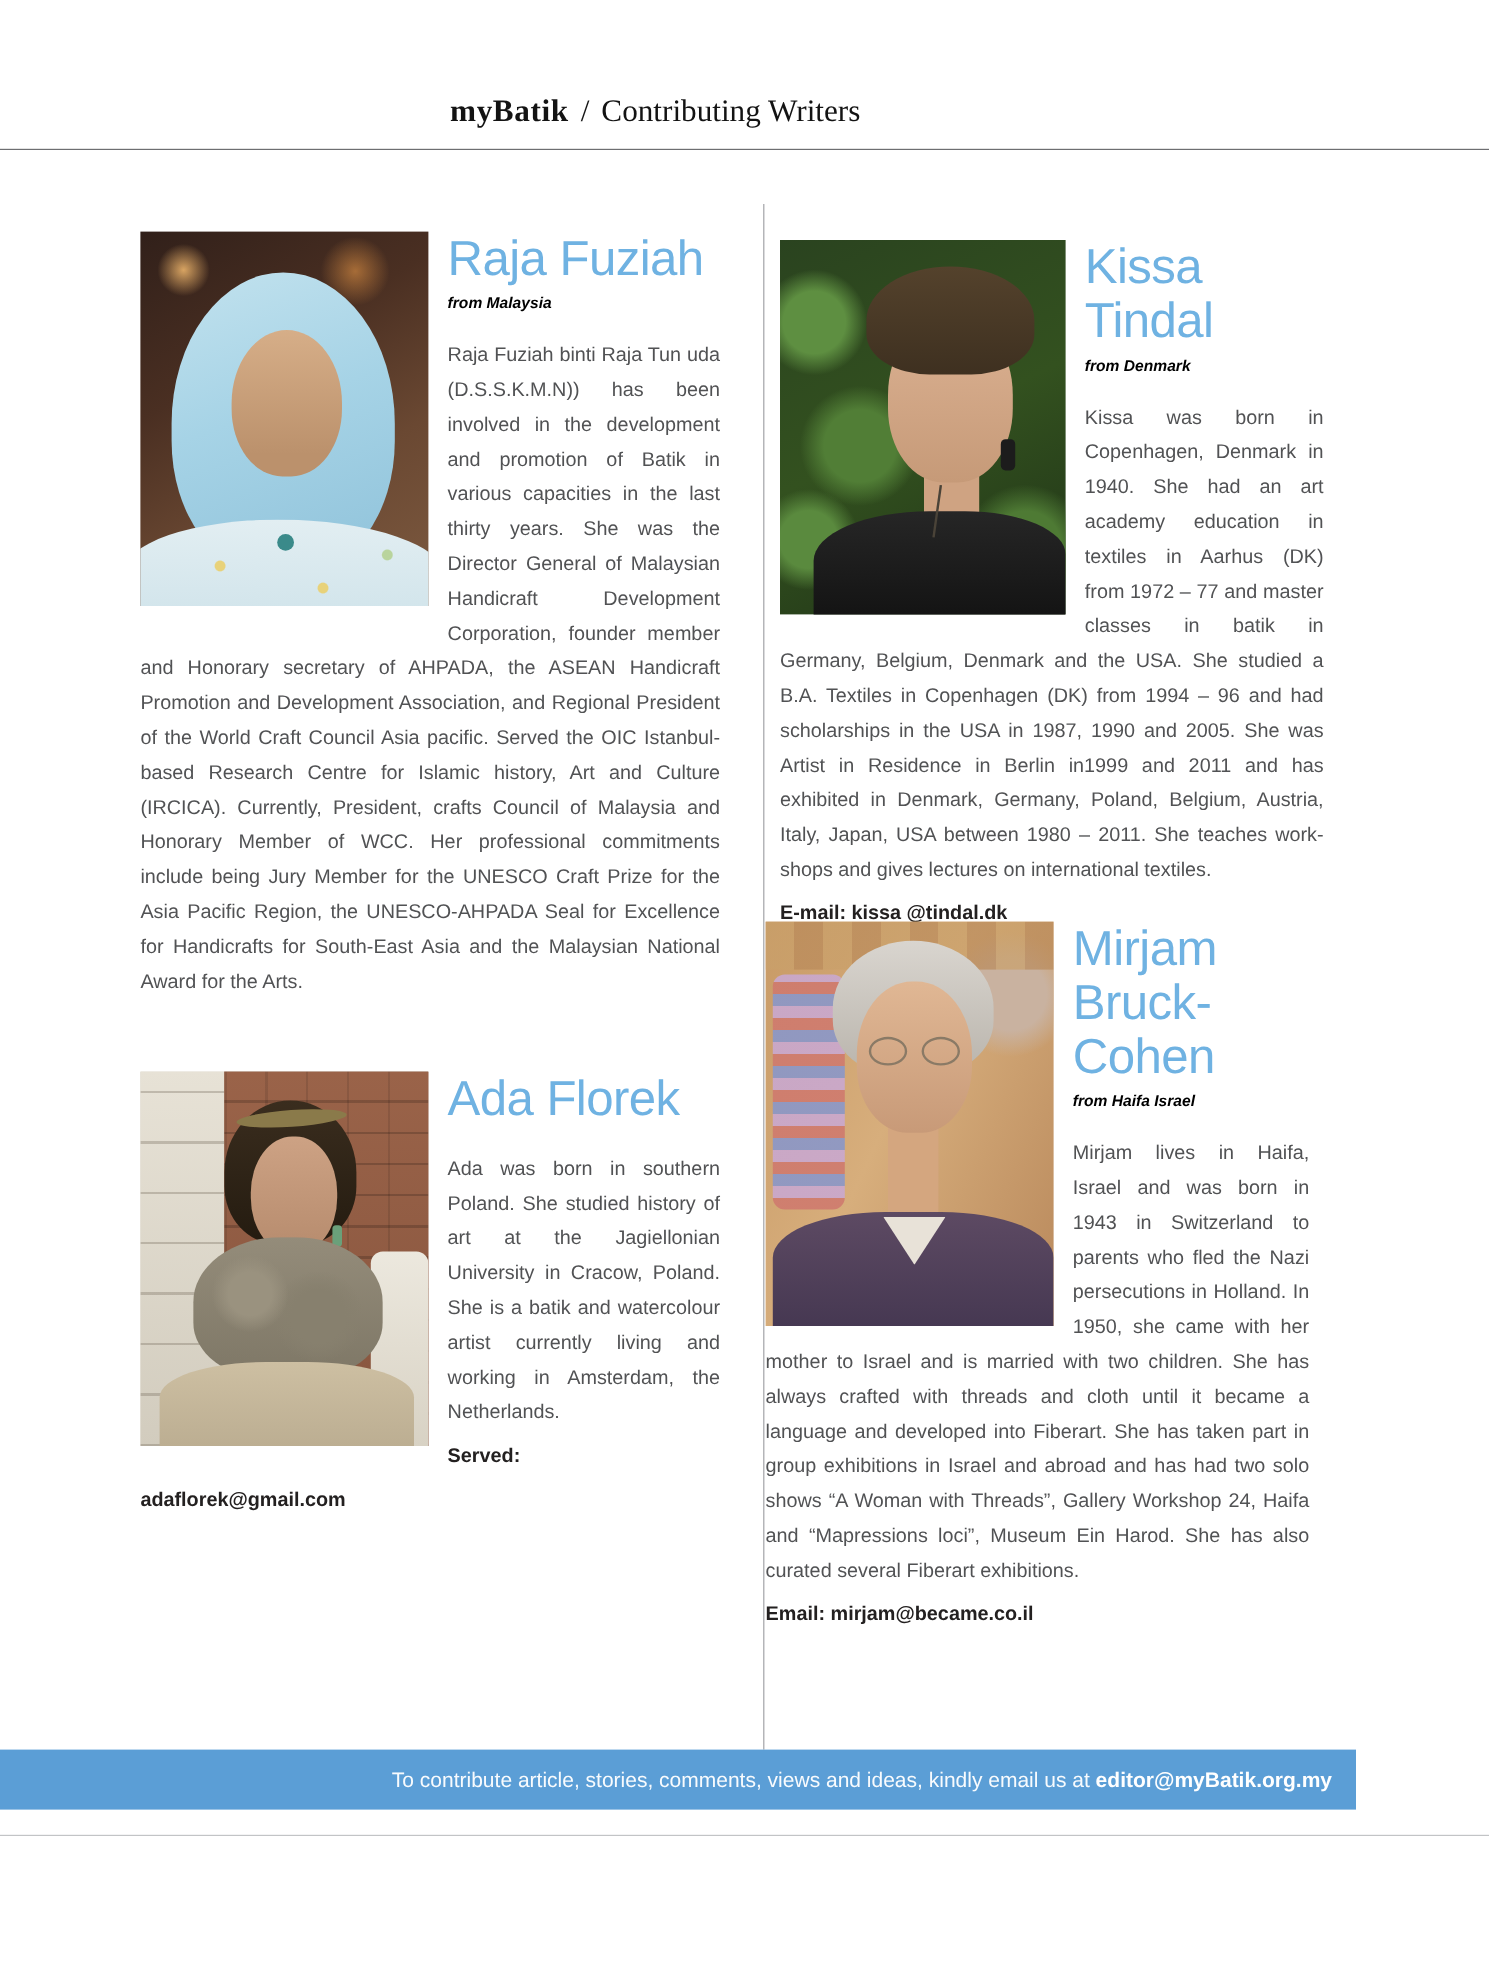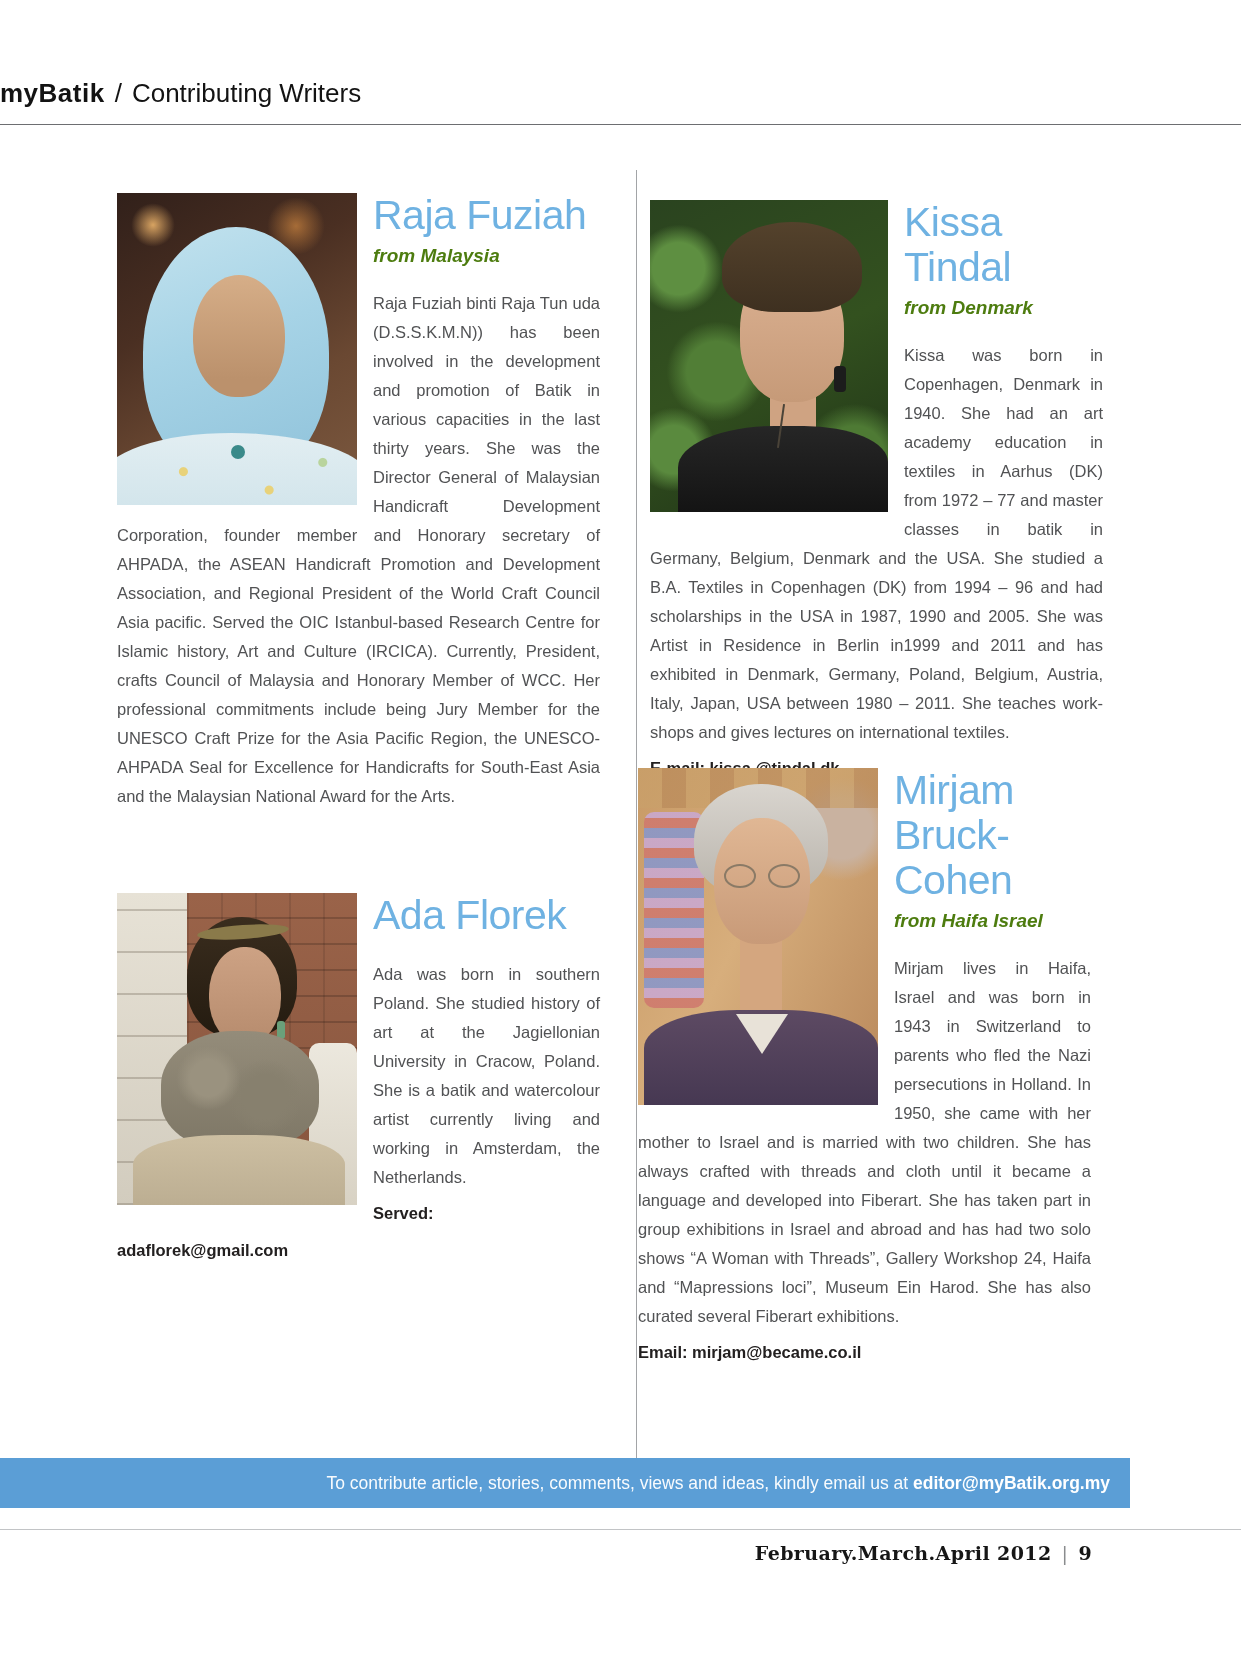--- a/index.html
+++ b/index.html
@@ -1,38 +1,38 @@
 <!DOCTYPE html>
 <html><head>
 <meta charset="utf-8">
 <style>
   html,body{margin:0;padding:0;background:#ffffff;}
   .page{position:relative;width:1241px;height:1654px;background:#ffffff;overflow:hidden;
         font-family:"Liberation Sans", sans-serif;color:#515254;}
 
   
-  .mag-header{position:absolute;top:76px;left:0;width:1092px;text-align:left;
-              font-family:Liberation Sans, sans-serif;font-size:26px;color:#131313;line-height:34px;}
+  .mag-header{position:absolute;top:76px;left:0;width:1092px;text-align:center;
+              font-family:Liberation Serif, serif;font-size:26px;color:#131313;line-height:34px;}
   .mag-header .brand{font-weight:bold;letter-spacing:0.5px;}
   .mag-header .sep{margin:0 10px;color:#131313;}
   .header-rule{position:absolute;top:124px;left:0;width:1241px;height:0;border-top:1px solid #6d6e71;}
 
   
   .col-divider{position:absolute;left:636px;top:170px;width:1px;height:1288px;background:#a2a4a7;}
 
   
   .profile{position:absolute;}
   .profile.raja   {left:117px;top:193px;width:483px;}
   .profile.kissa-s{left:650px;top:200px;width:453px;}
   .profile.ada-s  {left:117px;top:893px;width:483px;}
   .profile.mirjam-s{left:638px;top:768px;width:453px;}
 
   h2.pname{margin:0;font-size:41px;line-height:45px;font-weight:200;color:#6FB2E2;letter-spacing:-0.5px;}
   h2.pname span{display:block;}
-  .origin{margin:7px 0 0;font-size:19px;font-weight:bold;font-style:italic;color:#4d7c0f;}
+  .origin{margin:7px 0 0;font-size:13px;font-weight:bold;font-style:italic;color:#000000;}
   p.bio{margin:22px 0 0;font-size:16.5px;line-height:29px;text-align:justify;color:#515254;}
   .contact{margin:3px 0 0;font-size:16.5px;line-height:37px;font-weight:bold;color:#232020;}
 
   
   .ph{float:left;position:relative;overflow:hidden;margin:0 16px 10px 0;width:240px;height:312px;}
   .ph i{position:absolute;display:block;}
 
   
   .ph.raja-p{background:linear-gradient(150deg,#31201a 0%,#4a2f22 35%,#6a4832 65%,#7d5a40 100%);}
   .raja-p .b1{left:14px;top:10px;width:44px;height:44px;border-radius:50%;
@@ -207,17 +207,14 @@
     <div class="origin">from Haifa Israel</div>
     <p class="bio">Mirjam lives in Haifa, Israel and was born in 1943 in Switzerland to parents who fled the Nazi persecutions in Holland. In 1950, she came with her mother to Israel and is married with two children. She has always crafted with threads and cloth until it became a language and developed into Fiberart. She has taken part in group exhibitions in Israel and abroad and has had two solo shows “A Woman with Threads”, Gallery Workshop 24, Haifa and “Mapressions loci”, Museum Ein Harod. She has also curated several Fiberart exhibitions.</p>
     <div class="contact">Email: mirjam@became.co.il</div>
   </section>
 
   <div class="contact-bar">
     <span class="bar-text">To contribute article, stories, comments, views and ideas, kindly email us at </span><span class="bar-email">editor@myBatik.org.my</span>
   </div>
 
   <div class="footer-rule"></div>
-  <div class="page-footer">
-    <span>February.March.April 2012</span><span class="fsep">|</span><span>9</span>
-  </div>
 
 </div>
 
 </body></html>

